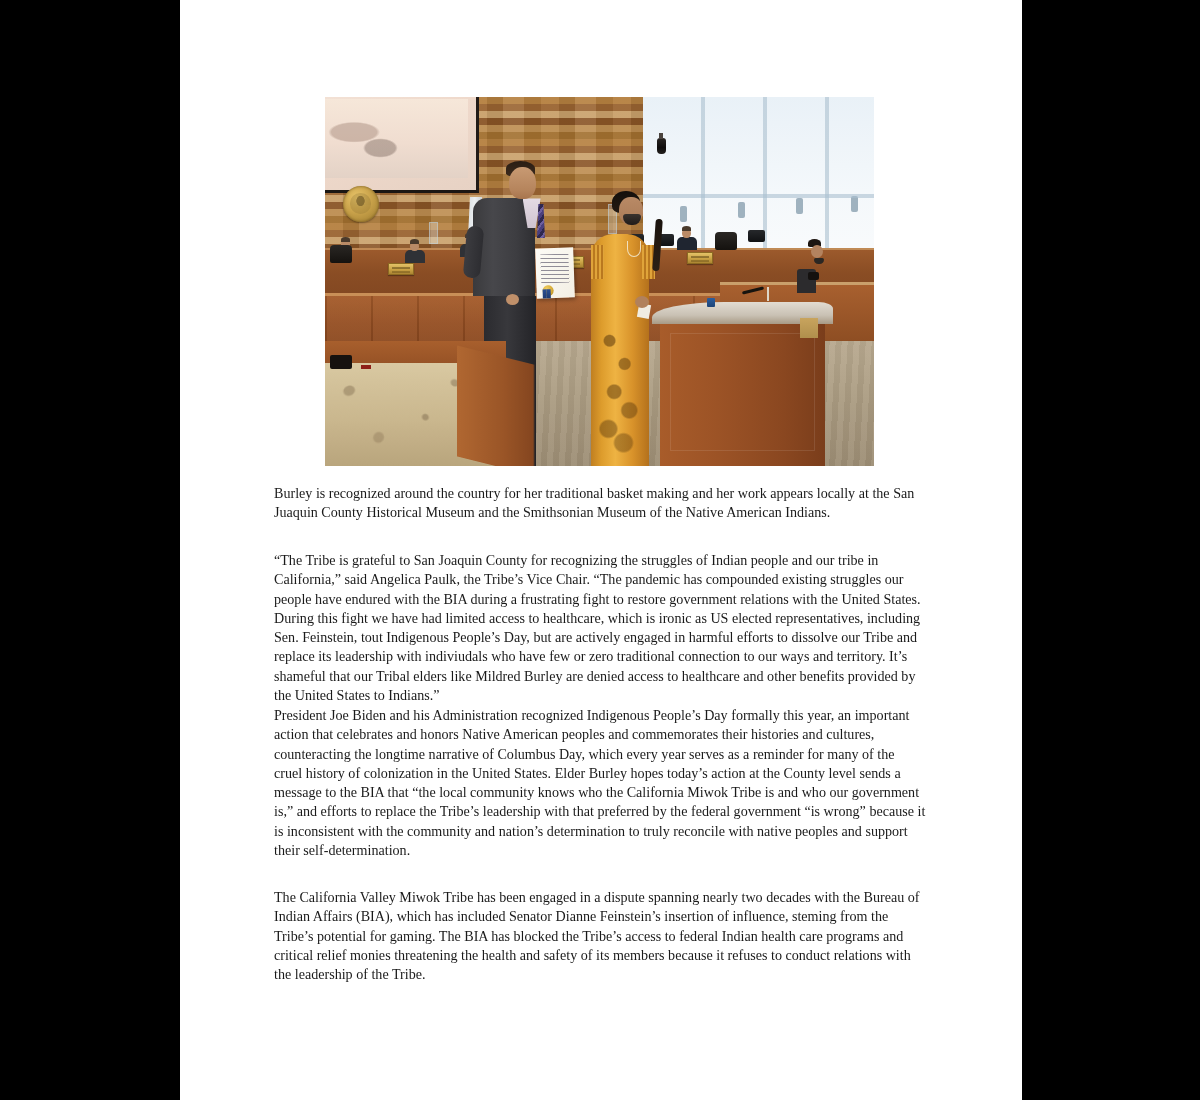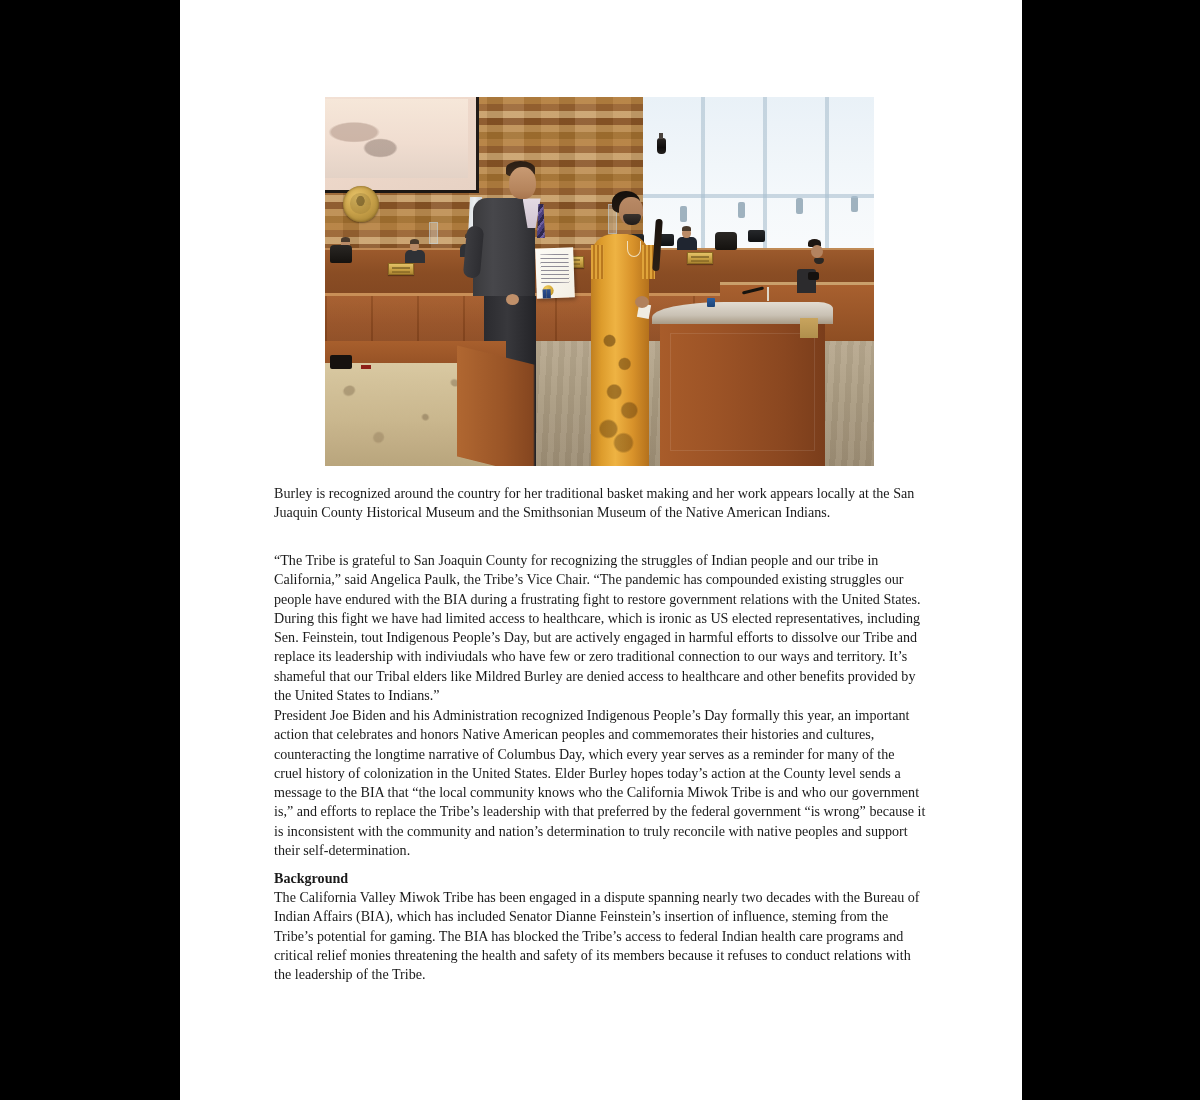--- a/index.html
+++ b/index.html
@@ -583,18 +583,17 @@
       <div class="ph desk-obj"></div>
       <div class="ph desk-obj2"></div>
     </figure>
 
     <p class="para" style="top:484px;">Burley is recognized around the country for her traditional basket making and her work appears locally at the San Juaquin County Historical Museum and the Smithsonian Museum of the Native American Indians.</p>
 
     <p class="para" style="top:551px;">“The Tribe is grateful to San Joaquin County for recognizing the struggles of Indian people and our tribe in California,” said Angelica Paulk, the Tribe’s Vice Chair. “The pandemic has compounded existing struggles our people have endured with the BIA during a frustrating fight to restore government relations with the United States. During this fight we have had limited access to healthcare, which is ironic as US elected representatives, including Sen. Feinstein, tout Indigenous People’s Day, but are actively engaged in harmful efforts to dissolve our Tribe and replace its leadership with indiviudals who have few or zero traditional connection to our ways and territory. It’s shameful that our Tribal elders like Mildred Burley are denied access to healthcare and other benefits provided by the United States to Indians.”</p>
 
     <p class="para" style="top:706px;">President Joe Biden and his Administration recognized Indigenous People’s Day formally this year, an important action that celebrates and honors Native American peoples and commemorates their histories and cultures, counteracting the longtime narrative of Columbus Day, which every year serves as a reminder for many of the cruel history of colonization in the United States. Elder Burley hopes today’s action at the County level sends a message to the BIA that “the local community knows who the California Miwok Tribe is and who our government is,” and efforts to replace the Tribe’s leadership with that preferred by the federal government “is wrong” because it is inconsistent with the community and nation’s determination to truly reconcile with native peoples and support their self-determination.</p>
 
-    <p class="para bold" style="top:869px;">Background</p>
 
     <p class="para" style="top:888px;">The California Valley Miwok Tribe has been engaged in a dispute spanning nearly two decades with the Bureau of Indian Affairs (BIA), which has included Senator Dianne Feinstein’s insertion of influence, steming from the Tribe’s potential for gaming. The BIA has blocked the Tribe’s access to federal Indian health care programs and critical relief monies threatening the health and safety of its members because it refuses to conduct relations with the leadership of the Tribe.</p>
 
   </div>
 </div>
 
 </body></html>

